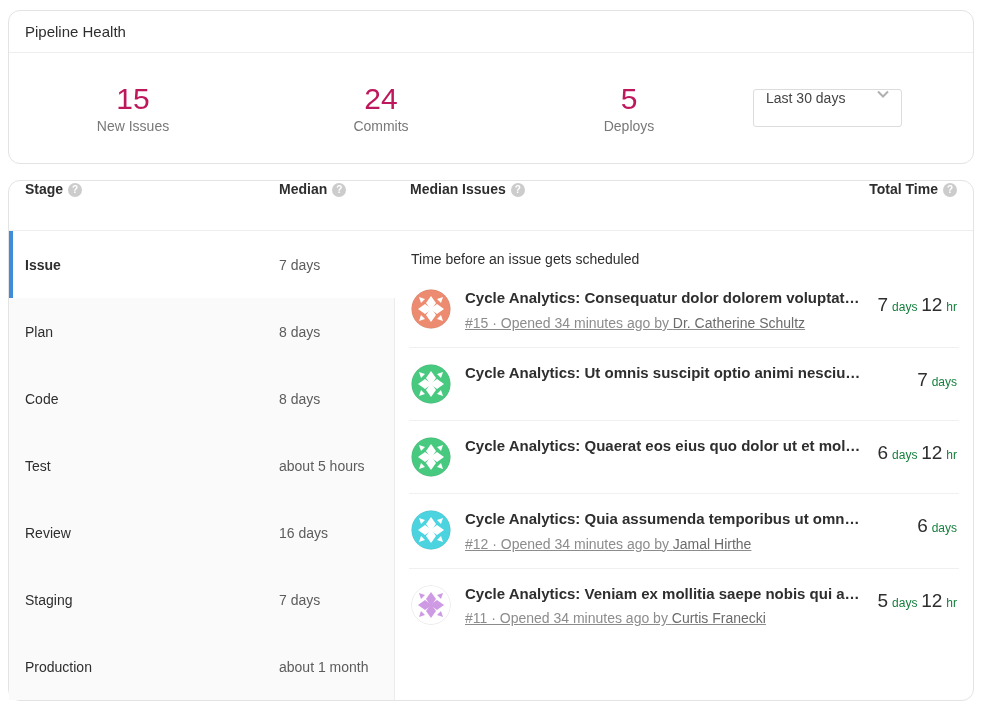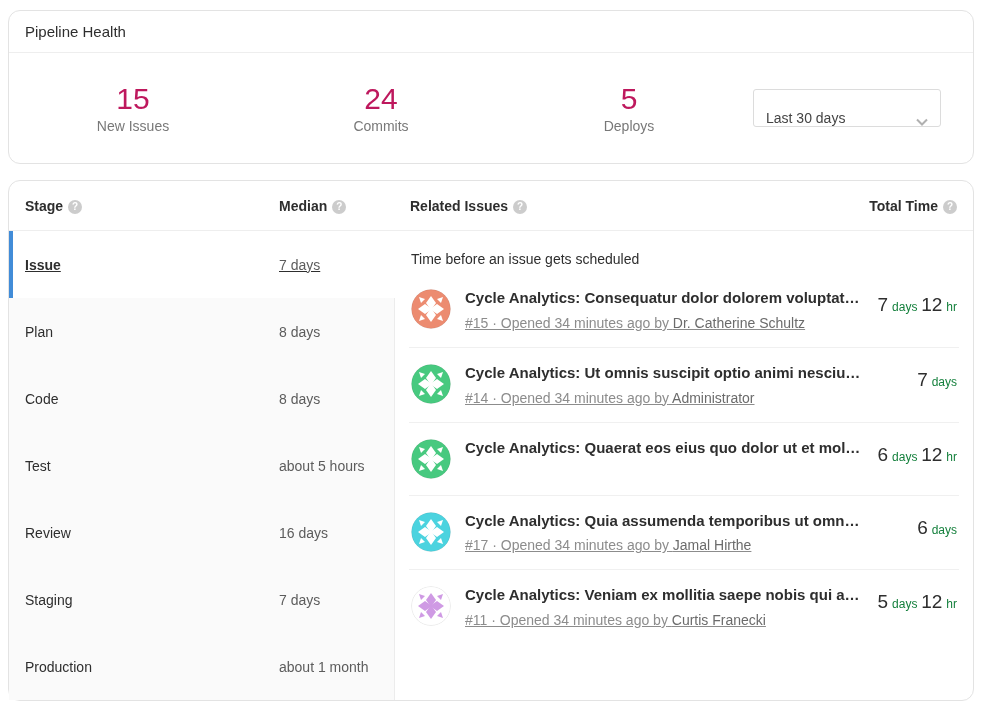--- a/index.html
+++ b/index.html
@@ -29,34 +29,34 @@
   .stats {
     display: flex;
     align-items: center;
     height: 110px;
   }
   .stat { flex: 1; text-align: center; }
   .stat-value { font-size: 30px; line-height: 1.1; color: #be185d; }
   .stat-label { font-size: 14px; color: #787878; margin-top: 3px; }
   .range-col { flex: 0 0 220px; display: flex; }
   .dropdown {
-    width: 188px; height: 38px;
+    width: 149px; height: 38px;
     border: 1px solid #dcdcdc;
     border-radius: 3px;
     background: #fff;
-    display: flex; align-items: flex-end; justify-content: space-between;
+    display: flex; align-items: flex-start; justify-content: space-between;
     padding: 0 12px;
     font-family: inherit;
     font-size: 14px; color: #444;
     cursor: pointer;
   }
   
   .card-cycle { margin-top: 16px; }
   .table-header {
-    display: flex; align-items: center;
+    display: flex; align-items: flex-start;
     height: 50px;
     padding-left: 16px;
     border-bottom: 1px solid #eee;
     font-weight: bold; font-size: 14px; color: #2e2e2e;
   }
   .col-stage { width: 254px; }
   .col-median { width: 131px; }
   .col-related { flex: 1; }
   .col-total { text-align: right; padding-right: 16px; }
   .help-icon {
@@ -83,21 +83,20 @@
     cursor: pointer;
     font-size: 14px;
   }
   .stage-item .stage-name { width: 254px; color: #2e2e2e; }
   .stage-item .stage-median { color: #5c5c5c; }
   .stage-item.selected {
     background: #fff;
     border-right-color: #fff;
     border-left: 4px solid var(--accent);
     padding-left: 12px;
-    text-decoration: underline;
   }
   .stage-item.selected .stage-name { font-weight: bold; }
   
   .stage-panel { flex: 1; min-width: 0; padding: 0 14px; }
   .stage-desc { padding: 20px 2px 6px; font-size: 14px; color: #2e2e2e; }
   .event-item {
     display: flex; align-items: flex-start;
     padding: 16px 2px;
     border-bottom: 1px solid #f0f0f0;
   }
@@ -152,21 +151,21 @@
   <div class="card card-cycle">
 
     <div class="table-header">
       <div class="col-stage">
         <span>Stage</span><span class="help-icon"></span>
       </div>
       <div class="col-median">
         <span>Median</span><span class="help-icon"></span>
       </div>
       <div class="col-related">
-        <span>Related Issues</span><span class="help-icon"></span>
+        <span>Median Issues</span><span class="help-icon"></span>
       </div>
       <div class="col-total">
         <span>Total Time</span><span class="help-icon"></span>
       </div>
     </div>
 
     <div class="cycle-body">
 
       <div class="stage-nav">
         <div class="stage-item selected">
@@ -240,24 +239,20 @@
               <path d="M20 33 L15 26 L20 19 L25 26 Z"></path>
                 <path d="M7 20 L14 15 L21 20 L14 25 Z"></path>
               <path d="M8 8 L14 10 L10 14 Z"></path>
                 <path d="M32 8 L30 14 L26 10 Z"></path>
               <path d="M8 32 L10 26 L14 30 Z"></path>
                 <path d="M32 32 L26 30 L30 26 Z"></path>
             </g>
           </svg>
           <div class="event-main">
             <a class="event-title">Cycle Analytics: Ut omnis suscipit optio animi nesciu…</a>
-            <div class="event-meta">
-              <span>#14 · Opened 34 minutes ago by</span>
-              <span class="author">Administrator</span>
-            </div>
           </div>
           <div class="event-time">
             <span class="tt-num">7</span>
             <span class="tt-unit">days</span>
             <span class="tt-num"></span>
             <span class="tt-unit"></span>
           </div>
         </div>
 
         <div class="event-item">
@@ -295,21 +290,21 @@
                 <path d="M7 20 L14 15 L21 20 L14 25 Z"></path>
               <path d="M8 8 L14 10 L10 14 Z"></path>
                 <path d="M32 8 L30 14 L26 10 Z"></path>
               <path d="M8 32 L10 26 L14 30 Z"></path>
                 <path d="M32 32 L26 30 L30 26 Z"></path>
             </g>
           </svg>
           <div class="event-main">
             <a class="event-title">Cycle Analytics: Quia assumenda temporibus ut omn…</a>
             <div class="event-meta">
-              <span>#17 · Opened 34 minutes ago by</span>
+              <span>#12 · Opened 34 minutes ago by</span>
               <span class="author">Jamal Hirthe</span>
             </div>
           </div>
           <div class="event-time">
             <span class="tt-num">6</span>
             <span class="tt-unit">days</span>
             <span class="tt-num"></span>
             <span class="tt-unit"></span>
           </div>
         </div>

